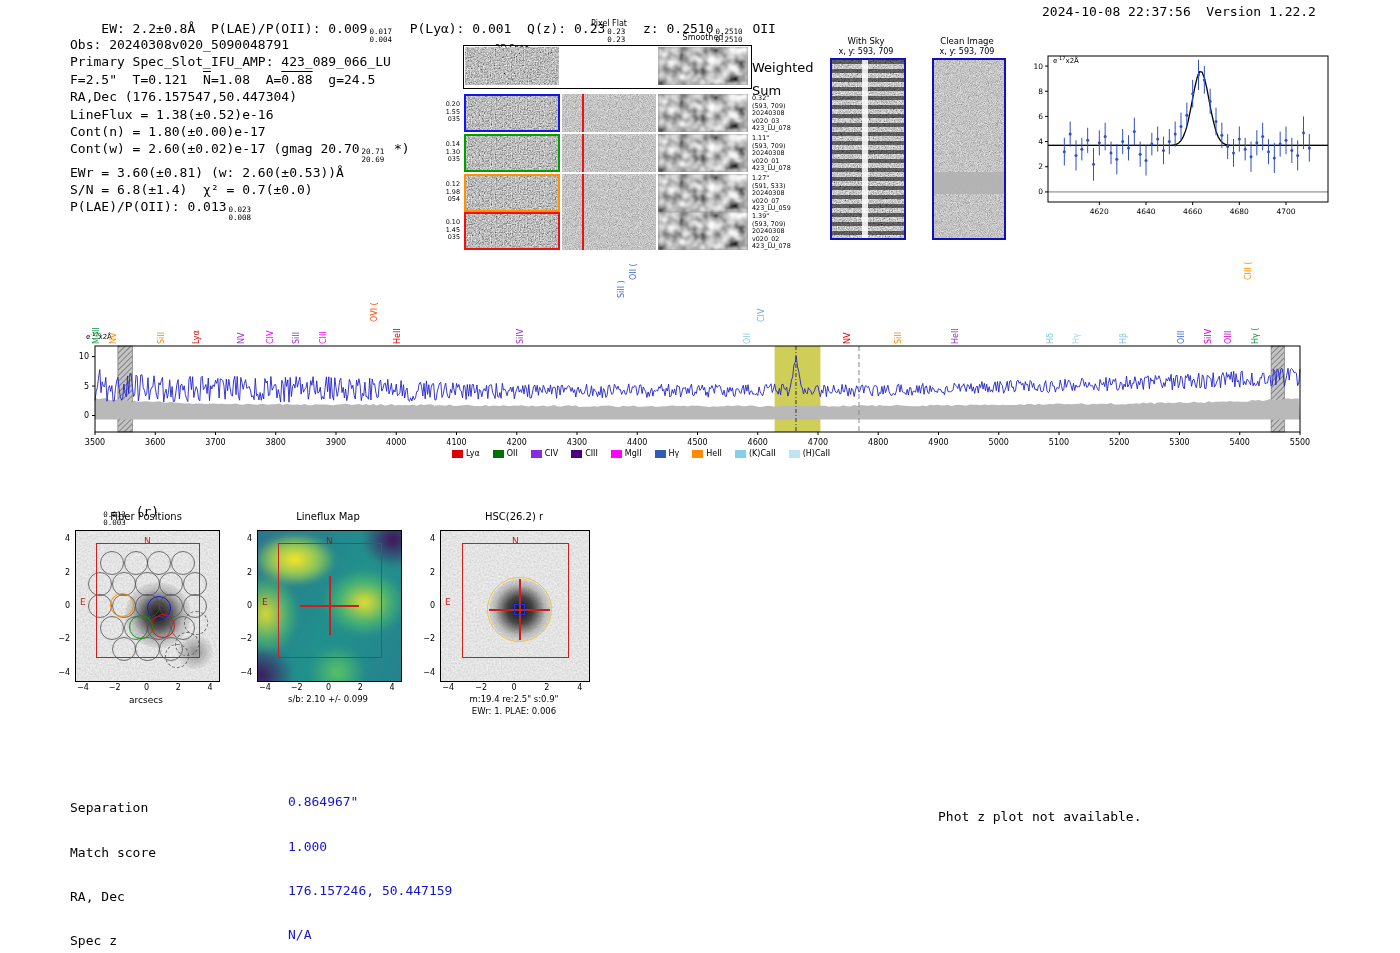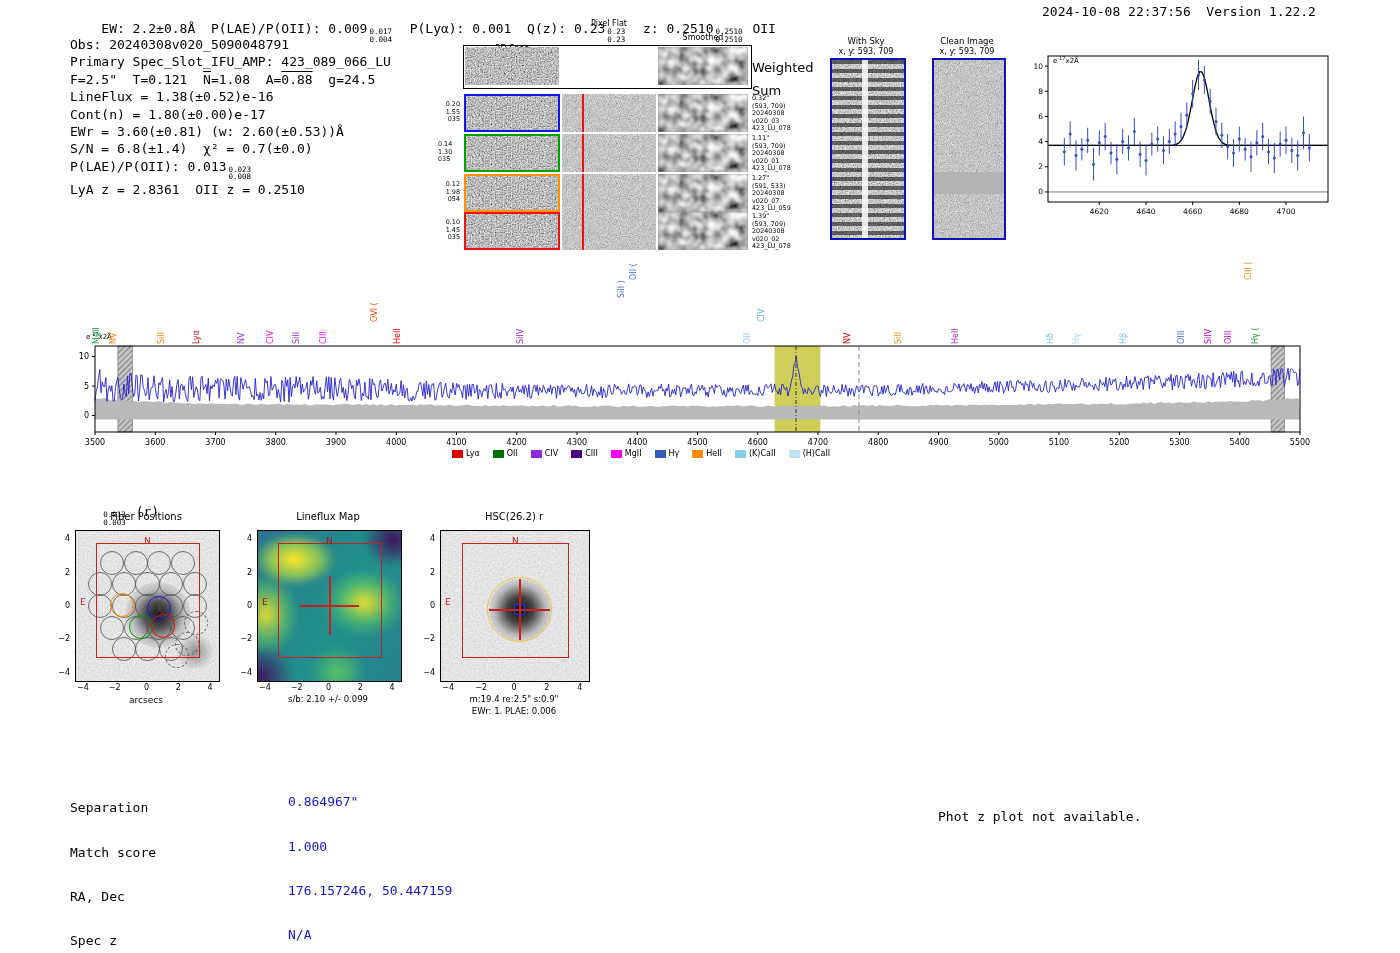--- a/index.html
+++ b/index.html
@@ -103,26 +103,27 @@
 
   <div class="abs f13 pre" style="left:70px;top:3px">
     <span>EW: 2.2±0.8Å  P(LAE)/P(OII): 0.009</span><span class="stack"><span>0.017</span><span>0.004</span></span><span>  P(Lyα): 0.001  Q(z): 0.23</span><span class="stack"><span>0.23</span><span>0.23</span></span><span>  z: 0.2510</span><span class="stack"><span>0.2510</span><span>0.2510</span></span><span> OII</span>
   </div>
   <div class="abs f13 pre" style="left:1042px;top:3px">2024-10-08 22:37:56  Version 1.22.2</div>
 
   <div class="abs f13" style="left:70px;top:36px">
     <div class="pre">Obs: 20240308v020_5090048791</div>
     <div class="pre">Primary Spec_Slot_IFU_AMP: 423_089_066_LU</div>
     <div class="pre"><span>F=2.5"  T=0.121  </span><span class="ovl">N</span><span>=1.08  A=</span><span class="ovl">0.88</span><span>  g=24.5</span></div>
+    <div class="pre">RA,Dec (176.157547,50.447304)</div>
     <div class="pre">LineFlux = 1.38(±0.52)e-16</div>
     <div class="pre">Cont(n) = 1.80(±0.00)e-17</div>
+    <div class="pre"><span>Cont(w) = 2.60(±0.02)e-17 (gmag 20.70</span><span class="stack"><span>20.71</span><span>20.69</span></span><span> *)</span></div>
     <div class="pre">EWr = 3.60(±0.81) (w: 2.60(±0.53))Å</div>
     <div class="pre">S/N = 6.8(±1.4)  χ² = 0.7(±0.0)</div>
     <div class="pre"><span>P(LAE)/P(OII): 0.013</span><span class="stack"><span>0.023</span><span>0.008</span></span></div>
-    <div class="pre">LyA z = 2.8361  OII z = 0.2510</div>
   </div>
 
   <div>
     <span class="h8" style="left:512px;top:44px">2D Spec</span>
     <span class="h8" style="left:609px;top:19px">Pixel Flat</span>
     <span class="h8" style="left:703px;top:33px">Smoothed</span>
 
     <div class="cell" style="left:465px;top:47px;width:94px;height:38px">
         <svg class="nsvg">
           <rect width="100%" height="100%" filter="url(#fGray)"></rect>
@@ -152,21 +153,21 @@
         </svg>
       </div>
     <div class="abs" style="left:582px;top:94px;width:1.6px;height:38px;background:#ee1111"></div>
     <div class="cell" style="left:658px;top:94px;width:90px;height:38px">
         <svg class="nsvg">
           <rect width="100%" height="100%" filter="url(#fBlob)"></rect>
         </svg>
       </div>
     <div class="small-ann" style="left:752px;top:95px"><div>0.32"</div><div>(593, 709)</div><div>20240308</div><div>v020_03</div><div>423_LU_078</div></div>
 
-    <div class="small-ann" style="left:438px;top:141px;width:22px;"><div>0.14</div><div>1.30</div><div>035</div></div>
+    <div class="small-ann" style="left:438px;top:141px;width:22px;text-align:right"><div>0.14</div><div>1.30</div><div>035</div></div>
     <div class="cell rowstrip" style="left: 464px; top: 134px; width: 96px; height: 38px; border-color: rgb(0, 160, 0);">
         <svg class="nsvg">
           <rect width="100%" height="100%" filter="url(#fGray)"></rect>
         </svg>
       </div>
     <div class="cell" style="left:562px;top:134px;width:94px;height:38px">
         <svg class="nsvg">
           <rect width="100%" height="100%" filter="url(#fFine)"></rect>
         </svg>
       </div>

